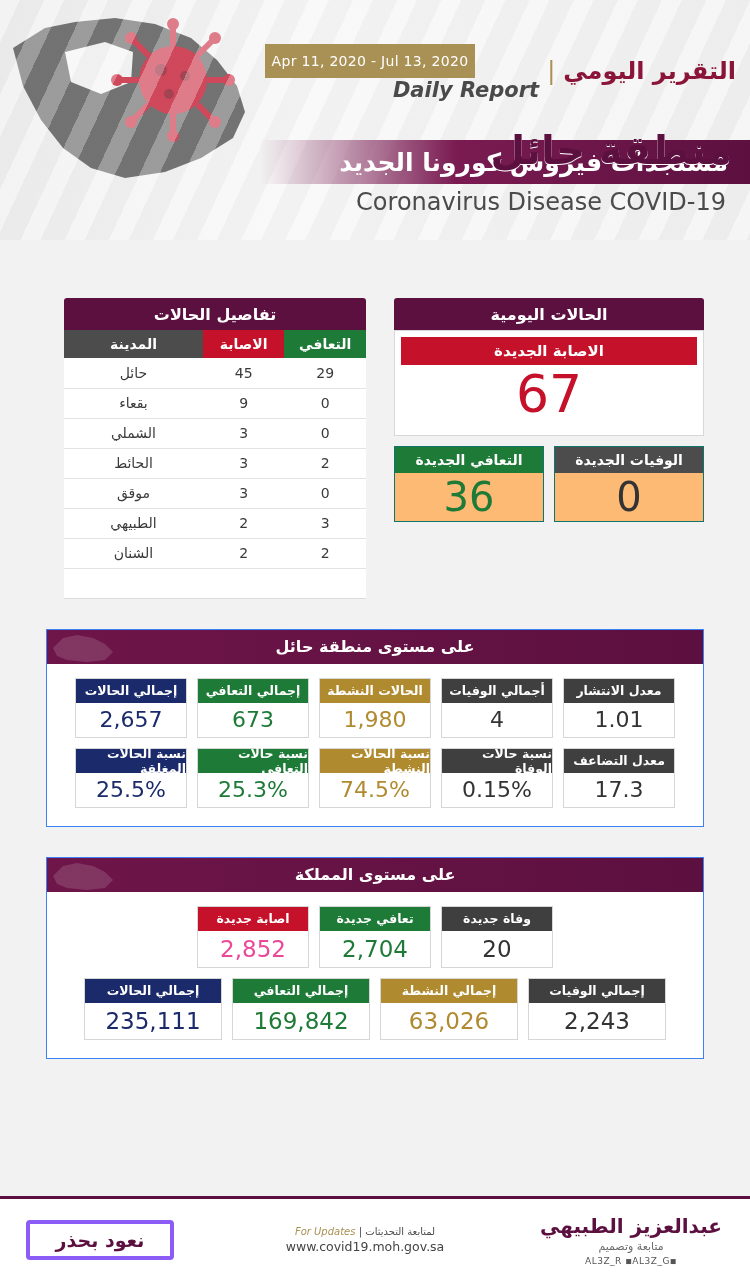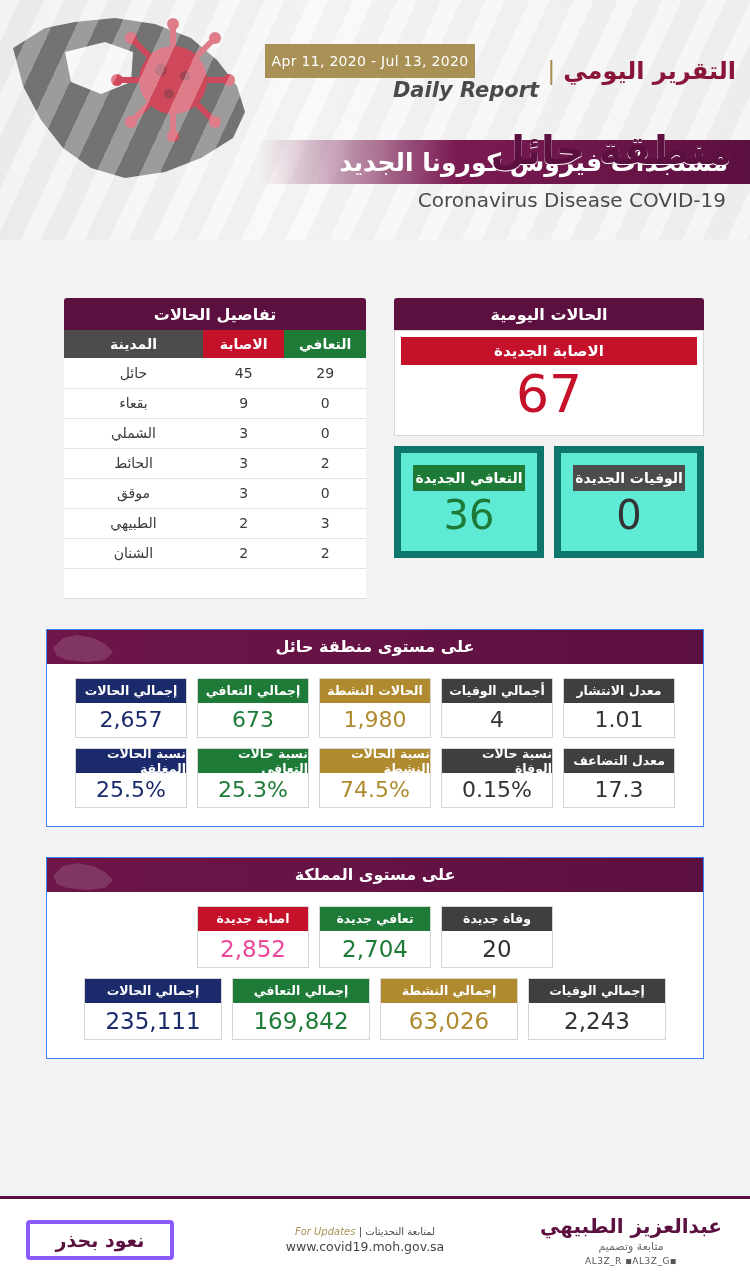--- a/index.html
+++ b/index.html
@@ -58,21 +58,21 @@
   .banner {
     position: absolute; top: 140px; right: 0; width: 490px; height: 44px;
     background: linear-gradient(270deg, #5c1040 0%, #7a1b52 60%, rgba(122,27,82,0.0) 100%);
     display: flex; align-items: center; justify-content: flex-start;
     padding-right: 22px;
     z-index: 4;
   }
   .banner span { color: #ffffff; font-size: 25px; font-weight: bold; }
   .covid-en {
     position: absolute; top: 188px; right: 24px;
-    color: #4b4b4b; font-size: 20px; direction: ltr; z-index: 5;
+    color: #4b4b4b; font-size: 24px; direction: ltr; z-index: 5;
   }
 
   
   .sec-title {
     background: #5c1040; color: #fff;
     font-size: 16px; font-weight: bold;
     height: 32px; display: flex; align-items: center; justify-content: center;
     border-radius: 3px 3px 0 0;
   }
 
@@ -100,21 +100,21 @@
     background: #fff; border: 1px solid #d8d8d8; padding: 0 0 10px 0;
   }
   .newcase-label {
     background: #c5112a; color: #fff; font-size: 15px; font-weight: bold;
     height: 28px; display: flex; align-items: center; justify-content: center;
     margin: 6px 6px 0 6px;
   }
   .newcase-value { color: #c5112a; font-size: 52px; text-align: center; line-height: 1.15; }
 
   .two-box { display: flex; gap: 10px; margin-top: 10px; }
-  .sbox { flex: 1; background: #5eead4; border: 7px solid #0f766e; padding: 12px; }
+  .sbox { flex: 1; background: #fdba74; border: 1px solid #0f766e; padding: 0; }
   .sbox .lbl { color: #fff; font-size: 14px; font-weight: bold; height: 26px; display: flex; align-items: center; justify-content: center; }
   .sbox .val { font-size: 40px; text-align: center; line-height: 1.2; }
   .lbl-dark { background: #4c4c4c; }
   .lbl-green { background: #1e7a37; }
   .val-dark { color: #333; }
   .val-green { color: #1e7a37; }
 
   
   .panel {
     margin: 30px 46px 0 46px;

